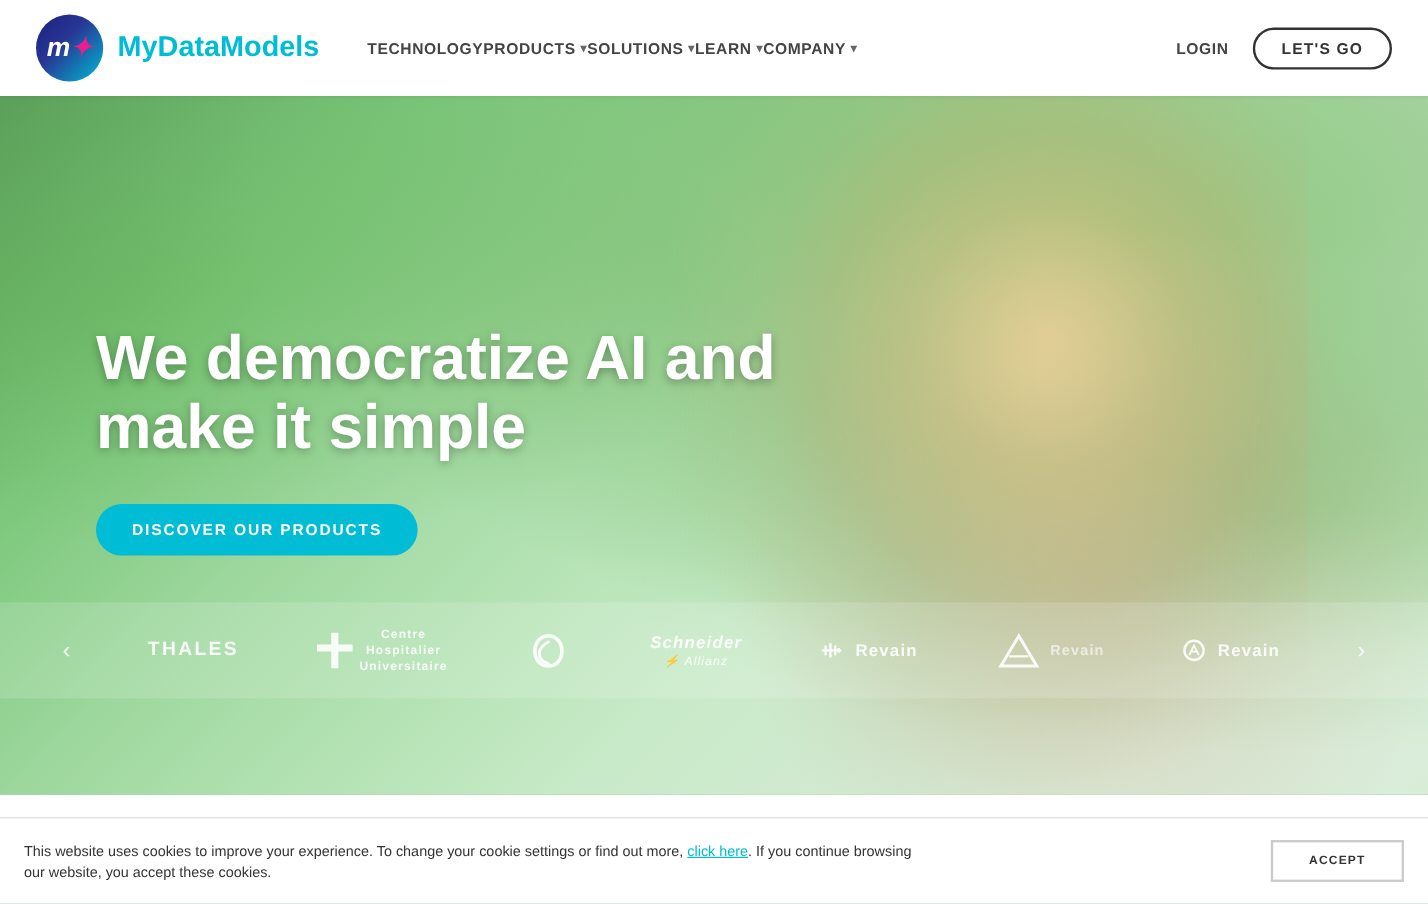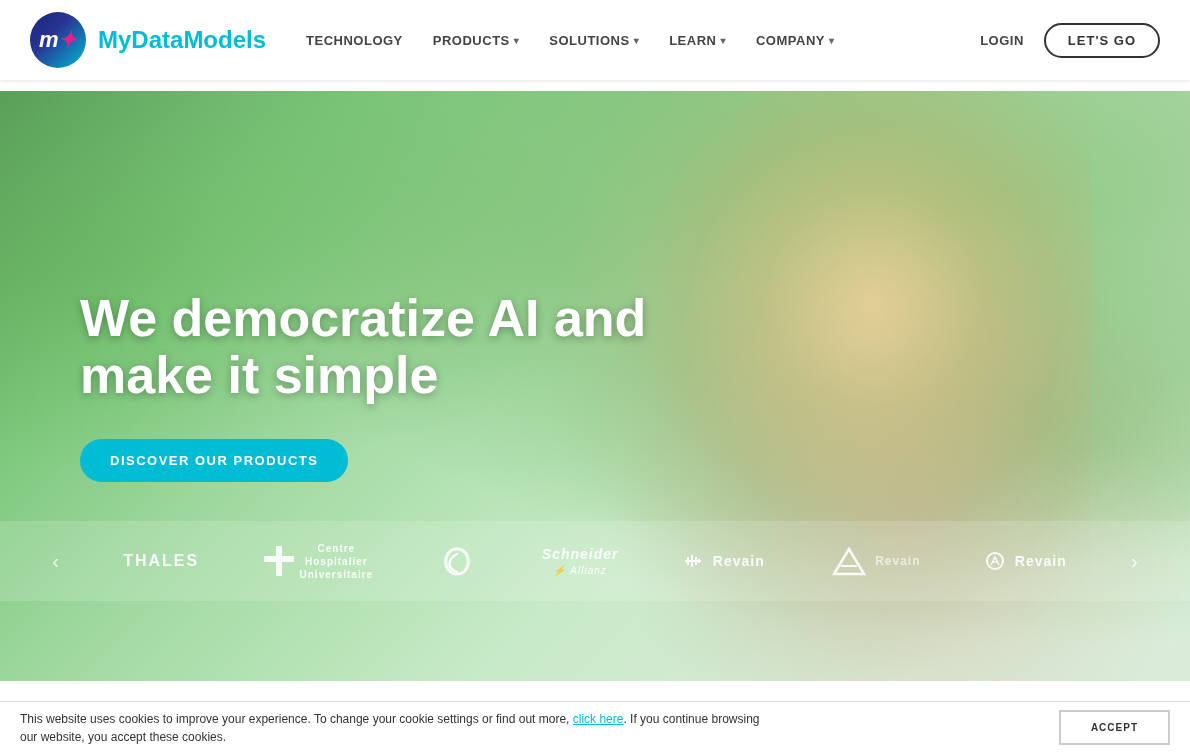--- a/index.html
+++ b/index.html
@@ -42,21 +42,20 @@
     .logo-text {
       font-size: 24px;
       font-weight: 600;
       color: #333;
     }
     .logo-text span { color: #00bcd4; }
 
     nav {
       display: flex;
       align-items: center;
-      gap: 30px;
       flex: 1;
     }
     .nav-item {
       font-size: 13px;
       font-weight: 600;
       letter-spacing: 0.5px;
       color: #444;
       cursor: pointer;
       display: flex;
       align-items: center;
@@ -88,21 +87,21 @@
       font-weight: 700;
       letter-spacing: 1px;
       color: #333;
       cursor: pointer;
       background: transparent;
     }
 
     
     .hero {
       position: absolute;
-      top: 91px;
+      top: 72px;
       left: 0; right: 0;
       height: 590px;
       background: linear-gradient(to right, rgba(0,150,170,0.3) 0%, rgba(0,100,120,0.1) 30%, transparent 60%),
                   linear-gradient(to bottom, rgba(100,180,100,0.4) 0%, rgba(80,160,80,0.2) 100%);
       background-color: #7cb87c;
       overflow: hidden;
       display: flex;
       align-items: center;
     }
 
@@ -186,21 +185,21 @@
       font-size: 20px;
       cursor: pointer;
       opacity: 0.8;
     }
 
     
     .cookie-banner {
       position: absolute;
       bottom: 0;
       left: 0; right: 0;
-      height: 52px;
+      height: 72px;
       background: #fff;
       display: flex;
       align-items: center;
       justify-content: space-between;
       padding: 0 20px 0 20px;
       border-top: 1px solid #ddd;
       z-index: 200;
     }
     .cookie-text {
       font-size: 12px;

